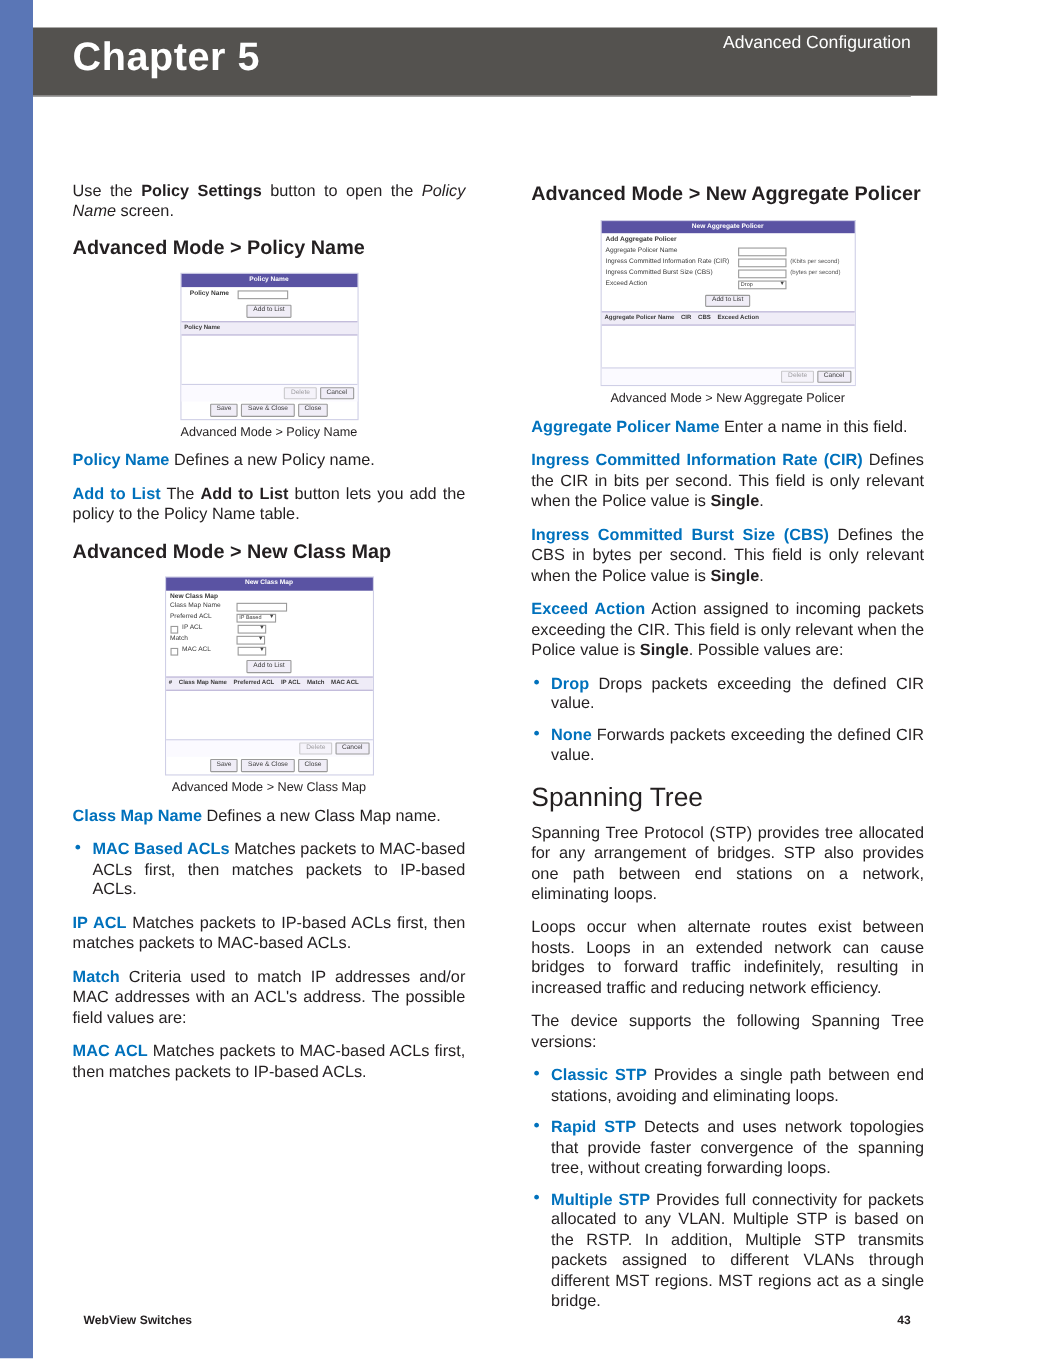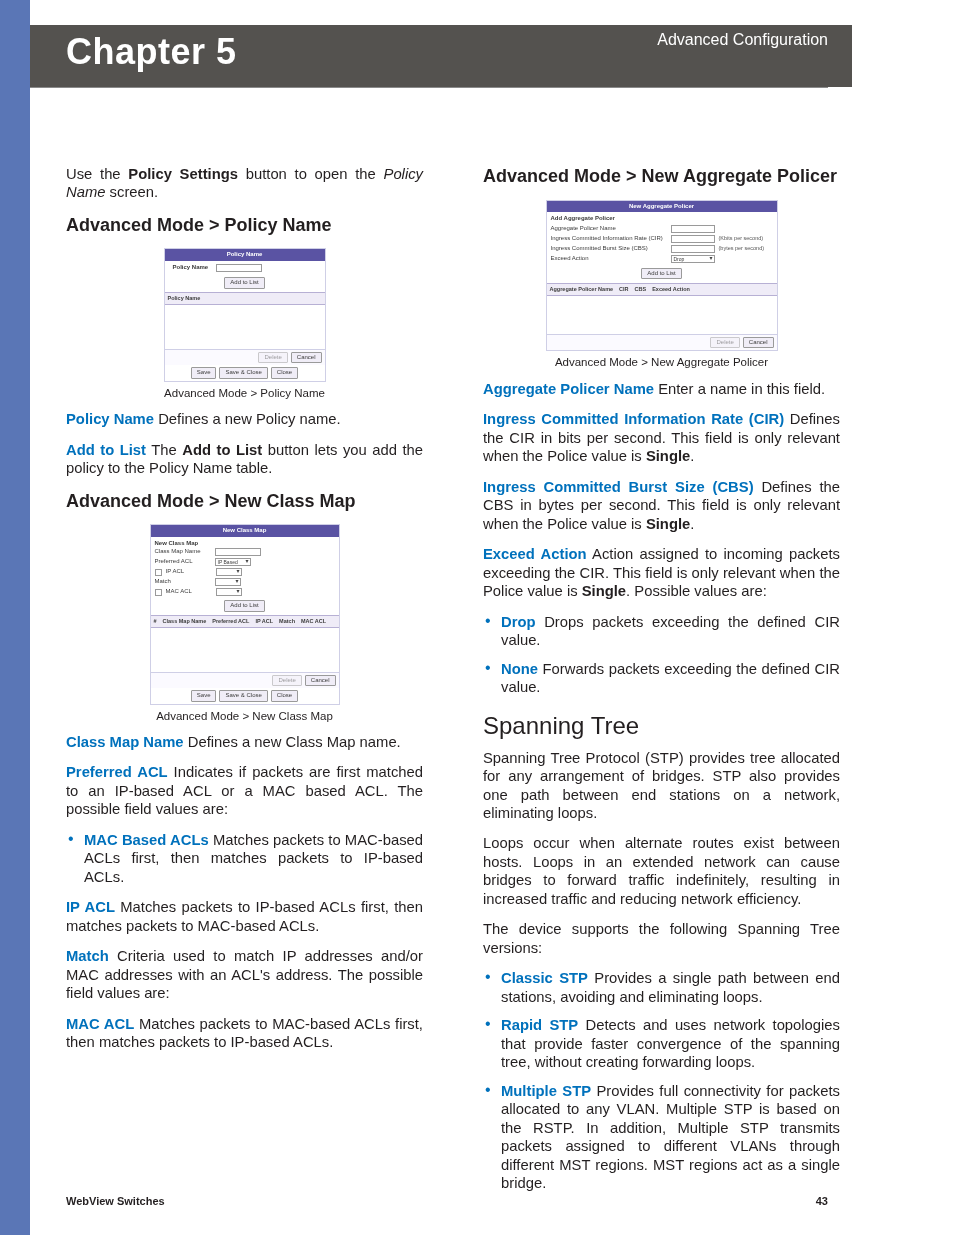--- a/index.html
+++ b/index.html
@@ -93,21 +93,21 @@
   .ital { font-style: italic; }
   .term { font-weight: 700; color: #0071bc; }
   ul.b { list-style: none; margin: 0 0 12px 0; padding: 0; }
   ul.b > li { position: relative; padding-left: 18px; margin-bottom: 10px; text-align: justify; }
   ul.b > li::before {
     content: "•"; position: absolute; left: 2px; top: 0;
     color: #0071bc; font-size: 16px; line-height: 1;
   }
   .footer {
     position: absolute;
-    left: 66px; right: 24px;
+    left: 76px; right: 24px;
     bottom: 28px;
     display: flex; justify-content: space-between;
     font-size: 11px; font-weight: 700; color: #231f20;
   }
   
   .mini {
     border: 1px solid #cfcfe6;
     background: #fff;
     font-size: 6px;
     color: #3b3b3b;
@@ -228,21 +228,20 @@
           <div class="big-footerbtns">
               <span class="btn">Save</span>
               <span class="btn">Save &amp; Close</span>
               <span class="btn">Close</span>
             </div>
         </div>
         <div class="fig-caption">Advanced Mode &gt; New Class Map</div>
       </div>
 
       <p><span class="term">Class Map Name</span><span>  Defines a new Class Map name.</span></p>
-      <p><span class="term">Preferred ACL</span><span>  Indicates if packets are first matched to an IP-based ACL or a MAC based ACL. The possible field values are:</span></p>
       <ul class="b">
         <li><span class="term">MAC Based ACLs</span><span> Matches packets to MAC-based ACLs first, then matches packets to IP-based ACLs.</span></li>
       </ul>
       <p><span class="term">IP ACL</span><span> Matches packets to IP-based ACLs first, then matches packets to MAC-based ACLs.</span></p>
       <p><span class="term">Match</span><span>  Criteria used to match IP addresses and/or MAC addresses with an ACL's address. The possible field values are:</span></p>
       <p><span class="term">MAC ACL</span><span>  Matches packets to MAC-based ACLs first, then matches packets to IP-based ACLs.</span></p>
     </div>
 
     <div class="col">
       <div class="h-sub" style="margin-top:0;">Advanced Mode &gt; New Aggregate Policer</div>

